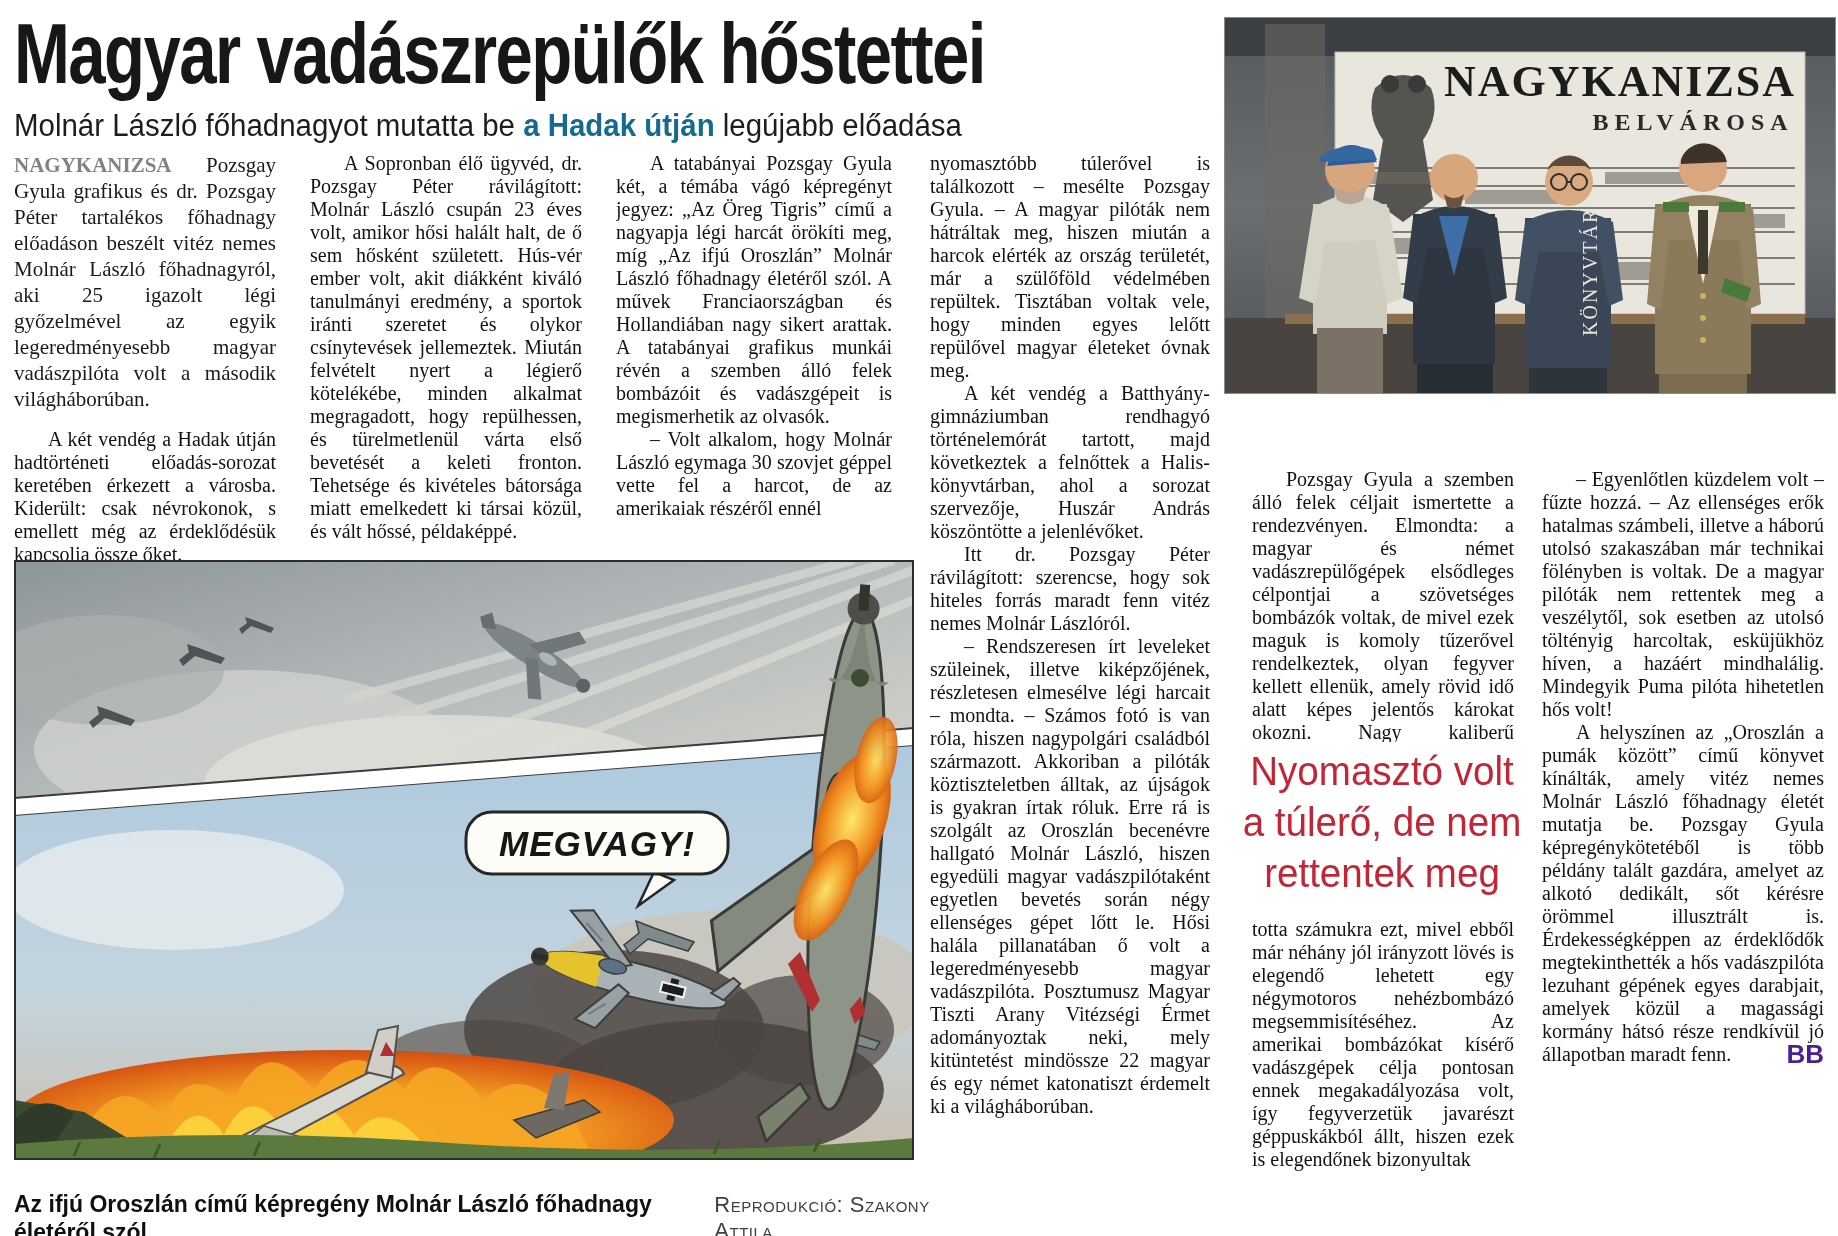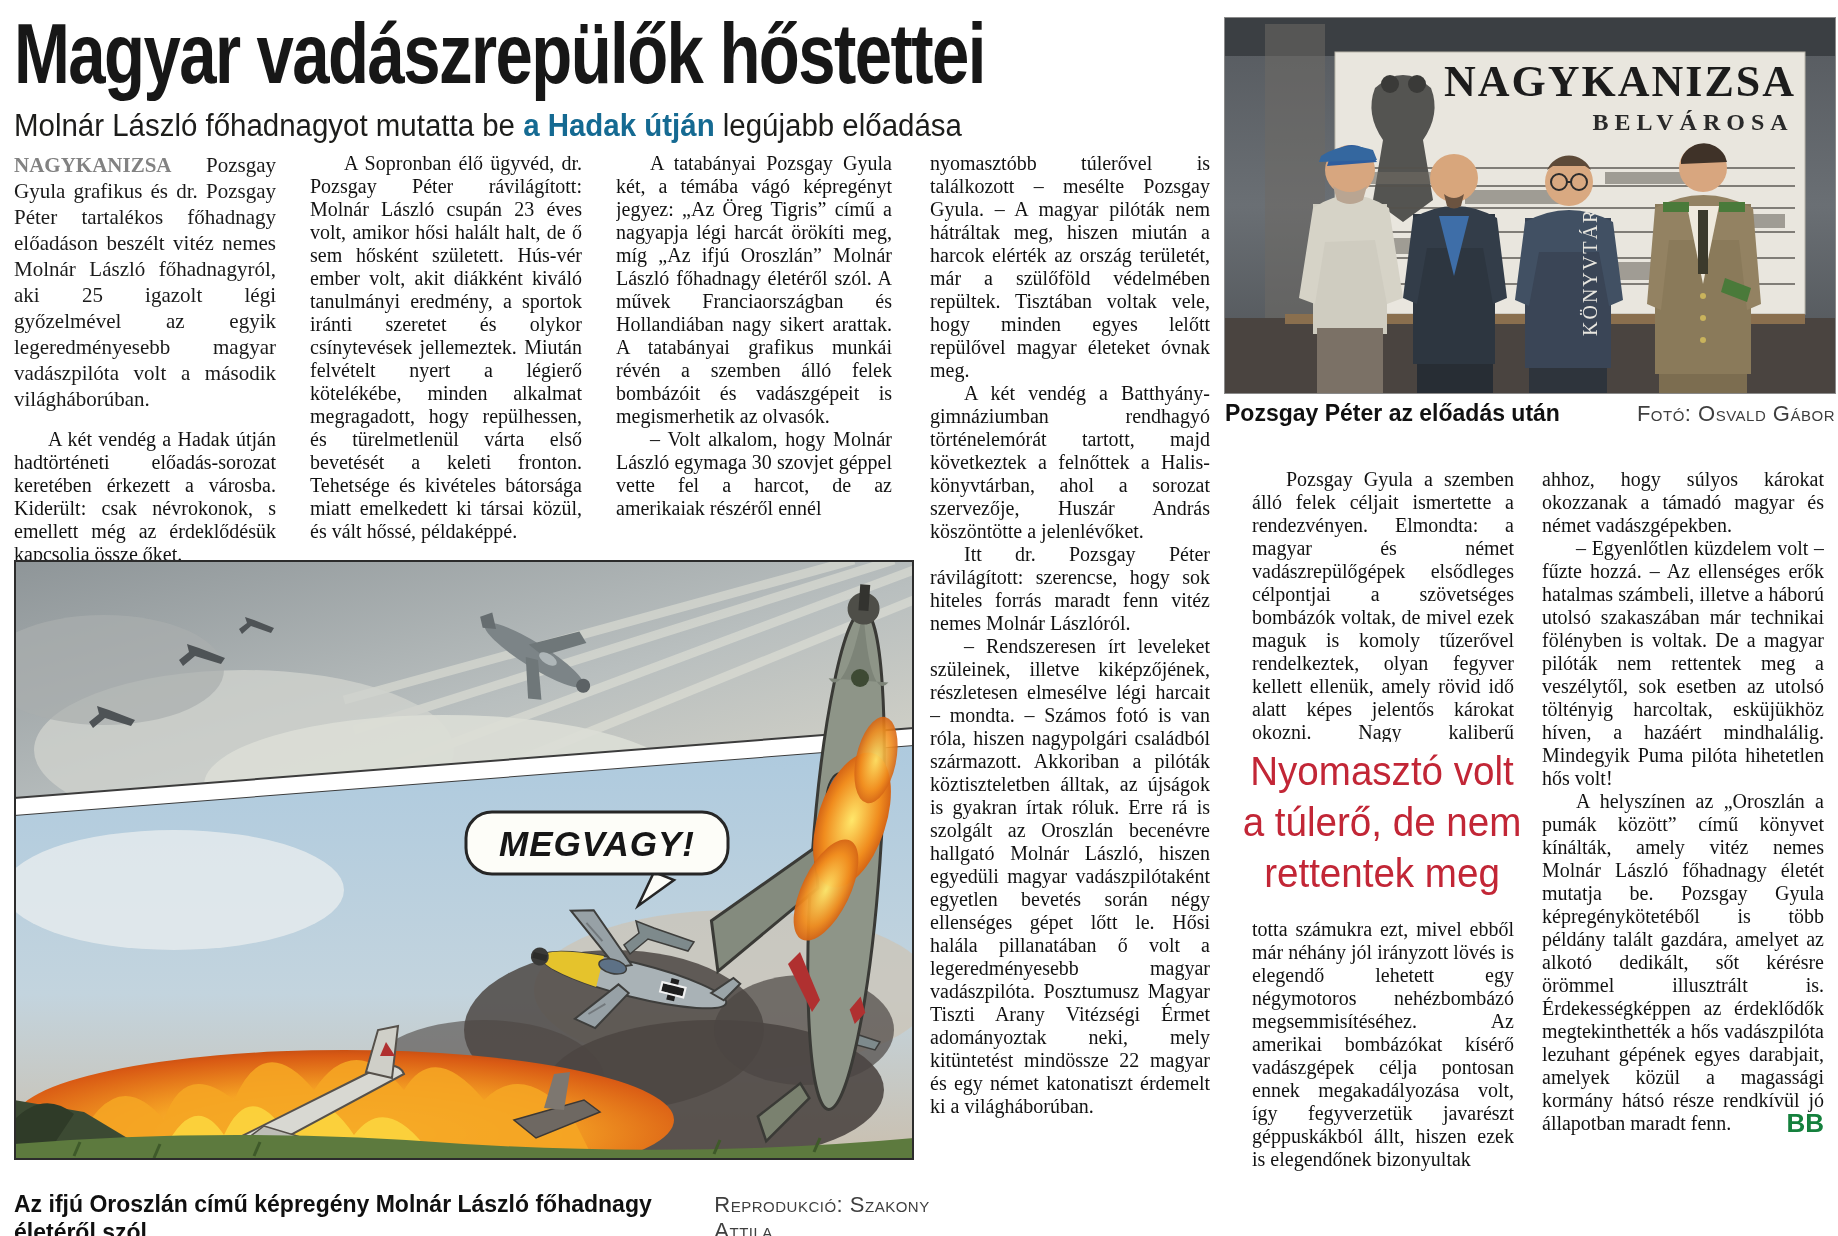--- a/index.html
+++ b/index.html
@@ -35,21 +35,21 @@
       font-variant:small-caps;font-size:22px;color:#3f3f3f;letter-spacing:0.5px;}
   .cap-row{display:flex;justify-content:space-between;align-items:baseline;}
 
   
   #pullquote{left:1232px;top:746px;width:300px;height:166px;text-align:center;
      font-family:"Liberation Sans", sans-serif;font-size:41px;line-height:51px;
      transform:scaleX(0.94);transform-origin:center top;}
 
   
   .byline{font-family:"Liberation Sans", sans-serif;font-weight:bold;
-     color:#15803d;font-size:26px;float:right;line-height:23px;}
+     color:#4c1d95;font-size:26px;float:right;line-height:23px;}
 
   svg{display:block;}
   .photo-frame{outline:1px solid #8a8a8a;}
 </style>
 </head>
 <body>
 
 <div id="headline" class="abs">Magyar vadászrepülők hőstettei</div>
 <div id="subhead" class="abs">
   <span>Molnár László főhadnagyot mutatta be </span><span class="hl" style="color:#156a92">a Hadak útján</span><span> legújabb előadása</span>
@@ -77,21 +77,20 @@
   </div>
 <div id="pullquote" class="abs" style="color:#c22636;">
     <div>Nyomasztó volt</div>
     <div>a túlerő, de nem</div>
     <div>rettentek meg</div>
   </div>
 <div class="col abs" style="left:1252px;top:918px;width:262px;height:298px;">
     <p class=" noindent">totta számukra ezt, mivel ebből már néhány jól irányzott lövés is elegendő lehetett egy négymotoros nehézbombázó megsemmisítéséhez. Az amerikai bombázókat kísérő vadászgépek célja pontosan ennek megakadályozása volt, így fegyverzetük javarészt géppuskákból állt, hiszen ezek is elegendőnek bizonyultak</p>
   </div>
 <div class="col abs" style="left:1542px;top:468px;width:282px;height:750px;">
-    <p class=" noindent">ahhoz, hogy súlyos károkat okozzanak a támadó magyar és német vadászgépekben.</p>
     <p class="">– Egyenlőtlen küzdelem volt – fűzte hozzá. – Az ellenséges erők hatalmas számbeli, illetve a háború utolsó szakaszában már technikai fölényben is voltak. De a magyar pilóták nem rettentek meg a veszélytől, sok esetben az utolsó töltényig harcoltak, esküjükhöz híven, a hazáért mindhalálig. Mindegyik Puma pilóta hihetetlen hős volt!</p>
     <p class="">A helyszínen az „Oroszlán a pumák között” című könyvet kínálták, amely vitéz nemes Molnár László főhadnagy életét mutatja be. Pozsgay Gyula képregénykötetéből is több példány talált gazdára, amelyet az alkotó dedikált, sőt kérésre örömmel illusztrált is. Érdekességképpen az érdeklődők megtekinthették a hős vadászpilóta lezuhant gépének egyes darabjait, amelyek közül a magassági kormány hátsó része rendkívül jó állapotban maradt fenn.<span class="byline">BB</span></p>
   </div>
 
 <div class="abs photo-frame" style="left:1225px;top:18px;width:610px;height:375px;">
 <svg width="610" height="375" viewBox="0 0 610 375">
   <defs>
     <linearGradient id="wall" x1="0" y1="0" x2="0" y2="1">
       <stop offset="0" stop-color="#5d6putrefy166" stop-opacity="0"></stop>
     </linearGradient>
@@ -180,24 +179,20 @@
         <circle cx="478" cy="300" r="3" fill="#c9b35c"></circle>
     <circle cx="478" cy="322" r="3" fill="#c9b35c"></circle>
     <circle cx="478" cy="150" r="24" fill="#d8a67f"></circle>
     <path d="M456 142 a24 24 0 0 1 44 -4 l2 6 -46 2z" fill="#3f3228"></path>
     <rect x="434" y="356" width="88" height="19" fill="#7c6d50"></rect>
   </g>
 </svg>
 </div>
 
 <div class="abs" style="left:1225px;top:399px;width:610px;">
-  <div class="cap-row">
-    <span class="caption">Pozsgay Péter az előadás után</span>
-    <span class="credit">Fotó: Osvald Gábor</span>
-  </div>
 </div>
 
 <div class="abs" style="left:14px;top:560px;width:900px;height:736px;">
 <svg width="900" height="600" viewBox="0 0 900 600">
   <defs>
     <linearGradient id="skyTop" x1="0" y1="0" x2="1" y2="1">
       <stop offset="0" stop-color="#8e9598"></stop>
       <stop offset="0.55" stop-color="#b9bfbf"></stop>
       <stop offset="1" stop-color="#d9d6c9"></stop>
     </linearGradient>

